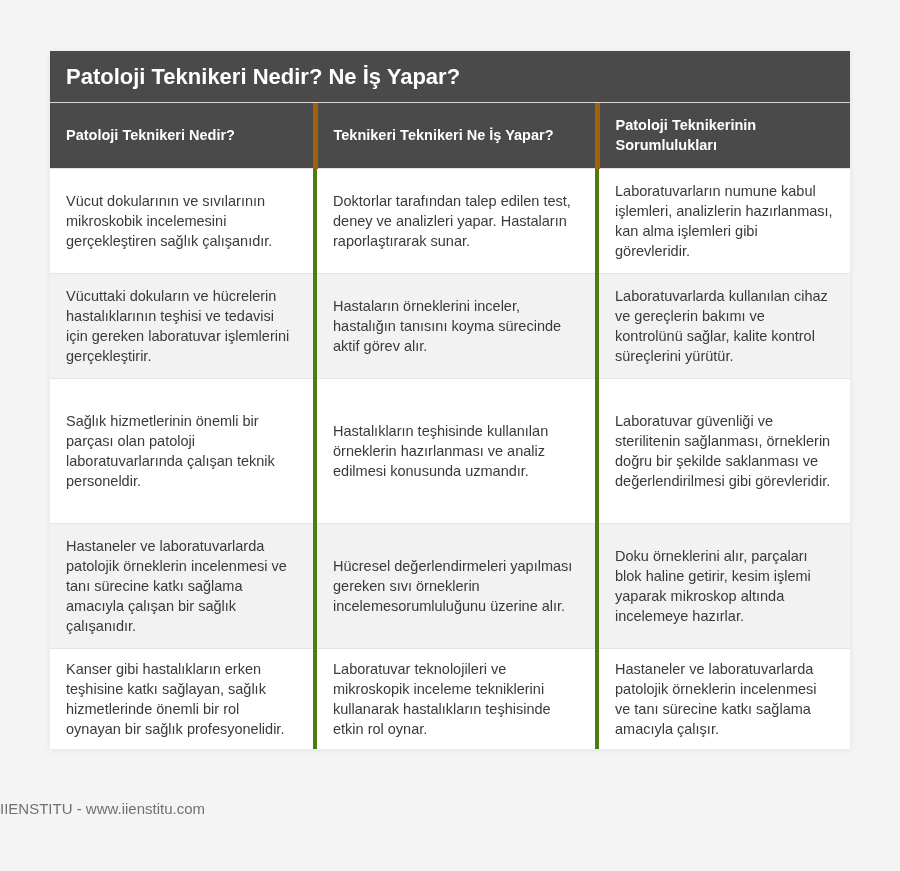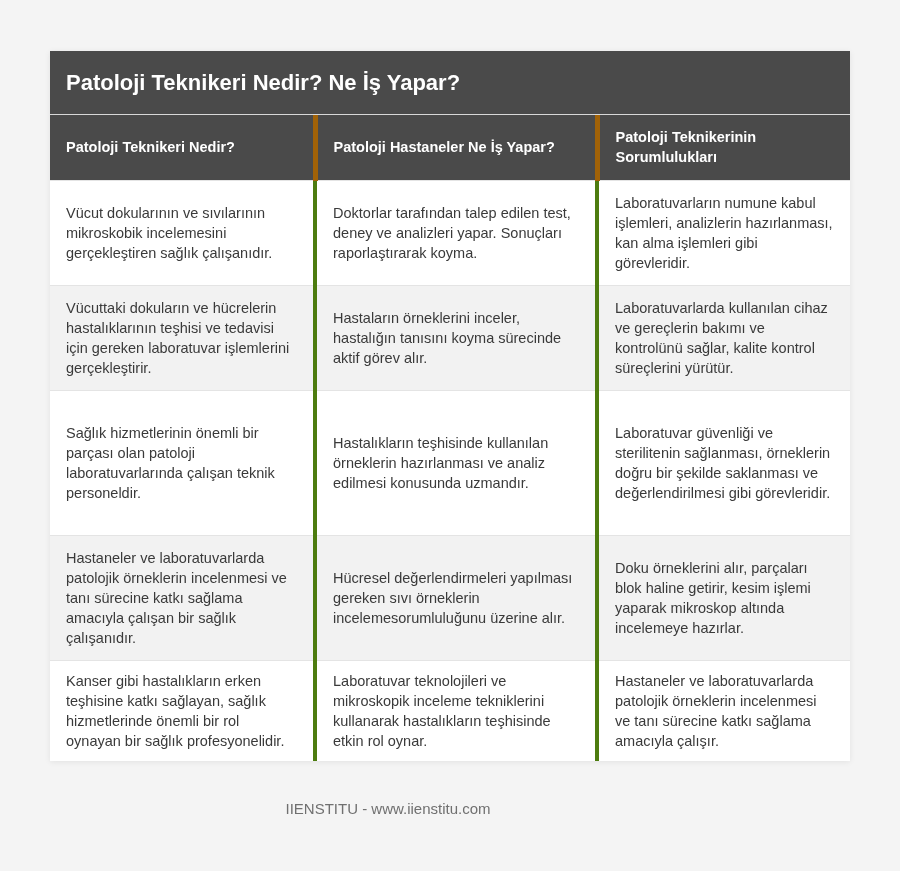--- a/index.html
+++ b/index.html
@@ -12,21 +12,21 @@
     }
     .wrap {
       position: absolute;
       left: 50px;
       top: 51px;
       width: 800px;
       background: #ffffff;
       box-shadow: 0 1px 6px rgba(0,0,0,0.08);
     }
     .title-bar {
-      height: 64px;
+      height: 52px;
       background: #4a4a4a;
       color: #ffffff;
       font-weight: bold;
       font-size: 22px;
       display: flex;
       align-items: center;
       padding-left: 16px;
       border-bottom: 1px solid #d8d8d8;
     }
     table {
@@ -65,47 +65,47 @@
     tbody tr.r1 td { height: 105px; }
     tbody tr.r2 td { height: 105px; }
     tbody tr.r3 td { height: 145px; }
     tbody tr.r4 td { height: 125px; }
     tbody tr.r5 td { height: 94px; }
     .footer {
       position: absolute;
       top: 800px;
       left: 0;
       width: 776px;
-      text-align: center;
+      text-align: left;
       font-size: 15px;
       color: #707070;
     }
   </style>
 </head>
 <body>
 
 <div class="wrap">
   <div class="title-bar">Patoloji Teknikeri Nedir? Ne İş Yapar?</div>
   <table>
     <colgroup>
         <col class="c1">
         <col class="c2">
         <col class="c3">
       </colgroup>
     <thead>
       <tr>
         <th>Patoloji Teknikeri Nedir?</th>
-        <th>Patoloji Hastaneler Ne İş Yapar?</th>
+        <th>Teknikeri Teknikeri Ne İş Yapar?</th>
         <th>Patoloji Teknikerinin Sorumlulukları</th>
       </tr>
     </thead>
     <tbody>
       <tr class="r1">
         <td>Vücut dokularının ve sıvılarının mikroskobik incelemesini gerçekleştiren sağlık çalışanıdır.</td>
-        <td>Doktorlar tarafından talep edilen test, deney ve analizleri yapar. Sonuçları raporlaştırarak koyma.</td>
+        <td>Doktorlar tarafından talep edilen test, deney ve analizleri yapar. Hastaların raporlaştırarak sunar.</td>
         <td>Laboratuvarların numune kabul işlemleri, analizlerin hazırlanması, kan alma işlemleri gibi görevleridir.</td>
       </tr>
       <tr class="r2">
         <td>Vücuttaki dokuların ve hücrelerin hastalıklarının teşhisi ve tedavisi için gereken laboratuvar işlemlerini gerçekleştirir.</td>
         <td>Hastaların örneklerini inceler, hastalığın tanısını koyma sürecinde aktif görev alır.</td>
         <td>Laboratuvarlarda kullanılan cihaz ve gereçlerin bakımı ve kontrolünü sağlar, kalite kontrol süreçlerini yürütür.</td>
       </tr>
       <tr class="r3">
         <td>Sağlık hizmetlerinin önemli bir parçası olan patoloji laboratuvarlarında çalışan teknik personeldir.</td>
         <td>Hastalıkların teşhisinde kullanılan örneklerin hazırlanması ve analiz edilmesi konusunda uzmandır.</td>

